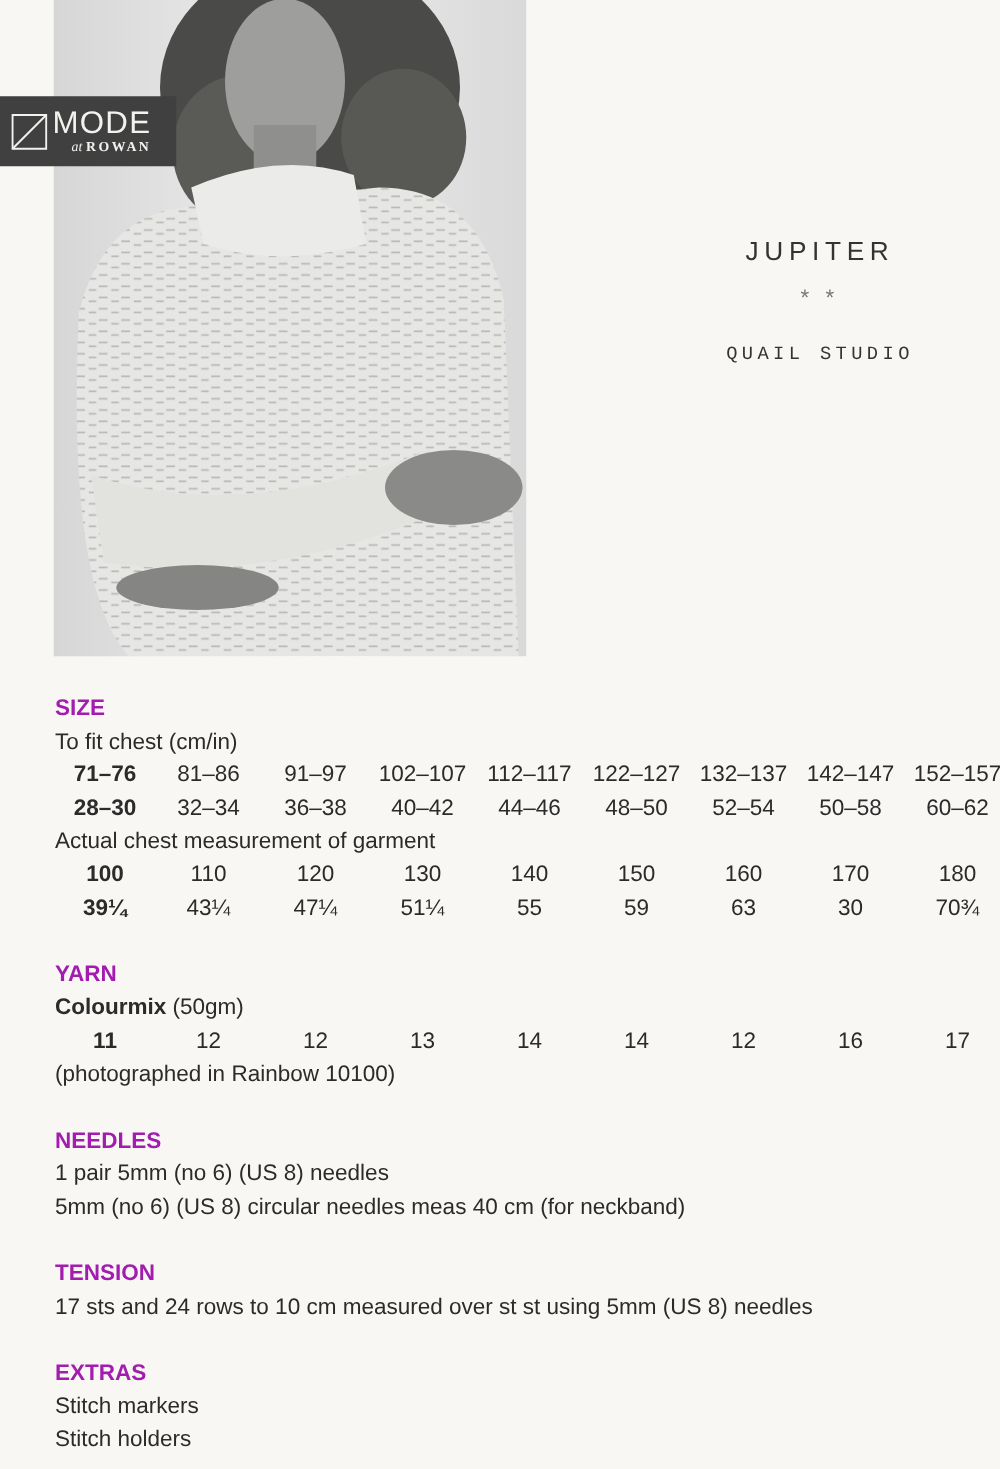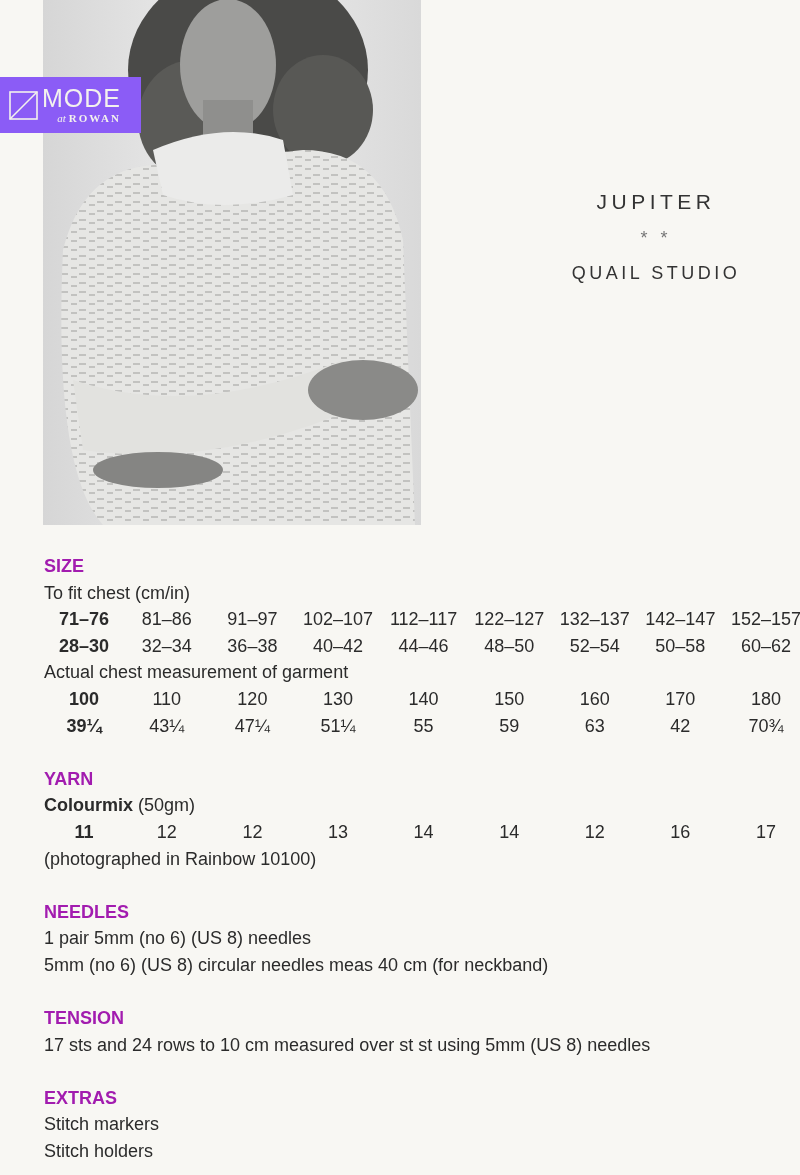--- a/index.html
+++ b/index.html
@@ -11,36 +11,36 @@
     position: relative;
   }
   .photo {
     position: absolute; left: 43px; top: 0; width: 378px; height: 525px;
     overflow: hidden;
     background: linear-gradient(90deg, #cfcfcf 0%, #e9e9e9 30%, #f1f1f1 60%, #dcdcdc 100%);
   }
   .photo svg { display: block; }
   .logo {
     position: absolute; left: 0; top: 77px; width: 141px; height: 56px;
-    background: #8b5cf6;
+    background: #404040;
     display: flex; align-items: center;
     box-sizing: border-box; padding-left: 9px;
   }
   .logo-mark { width: 29px; height: 29px; margin-right: 4px; }
   .logo-text { color: #f3f2ee; display: flex; flex-direction: column; line-height: 1; }
   .logo-mode { font-size: 25px; letter-spacing: 1px; font-family: "Liberation Sans", sans-serif; }
   .logo-rowan { font-family: "Liberation Serif", serif; font-size: 11px; letter-spacing: 2px; font-weight: bold; margin-top: 2px; text-align: right; }
   .logo-rowan i { font-weight: normal; letter-spacing: 0; margin-right: 3px; margin-top: 39px; }
   .title-block {
     position: absolute; left: 540px; top: 190px; width: 232px; text-align: center;
     color: #333;
   }
   .design-name { font-size: 21px; letter-spacing: 4.5px; margin: 0; font-weight: normal; }
   .difficulty { font-size: 18px; color: #777; letter-spacing: 4px; margin-top: 14px; }
-  .designer { font-size: 18px; letter-spacing: 3.5px; margin-top: 14px; }
+  .designer { font-size: 15px; letter-spacing: 3.5px; margin-top: 26px; font-family: Liberation Mono, monospace; }
   .specs {
     position: absolute; left: 44px; top: 553px; width: 740px;
     font-size: 18px; line-height: 26.6px;
   }
   .section-title { font-weight: bold; font-size: 18px; margin: 0; color: #a21caf; }
   .line { margin: 0; white-space: nowrap; }
   .row { display: flex; margin: 0; height: 26.6px; }
   .row span { width: 85.6px; text-align: center; flex: none; }
   .row span:first-child { width: 80px; font-weight: bold; }
   .gap { height: 26.6px; }
@@ -137,21 +137,21 @@
     <span>180</span>
   </div>
   <div class="row">
     <span>39¼</span>
     <span>43¼</span>
     <span>47¼</span>
     <span>51¼</span>
     <span>55</span>
     <span>59</span>
     <span>63</span>
-    <span>42</span>
+    <span>30</span>
     <span>70¾</span>
   </div>
   <div class="gap"></div>
 
   <h2 class="section-title">YARN</h2>
   <p class="line"><span class="yarn-name">Colourmix</span> <span>(50gm)</span></p>
   <div class="row">
     <span>11</span>
     <span>12</span>
     <span>12</span>

